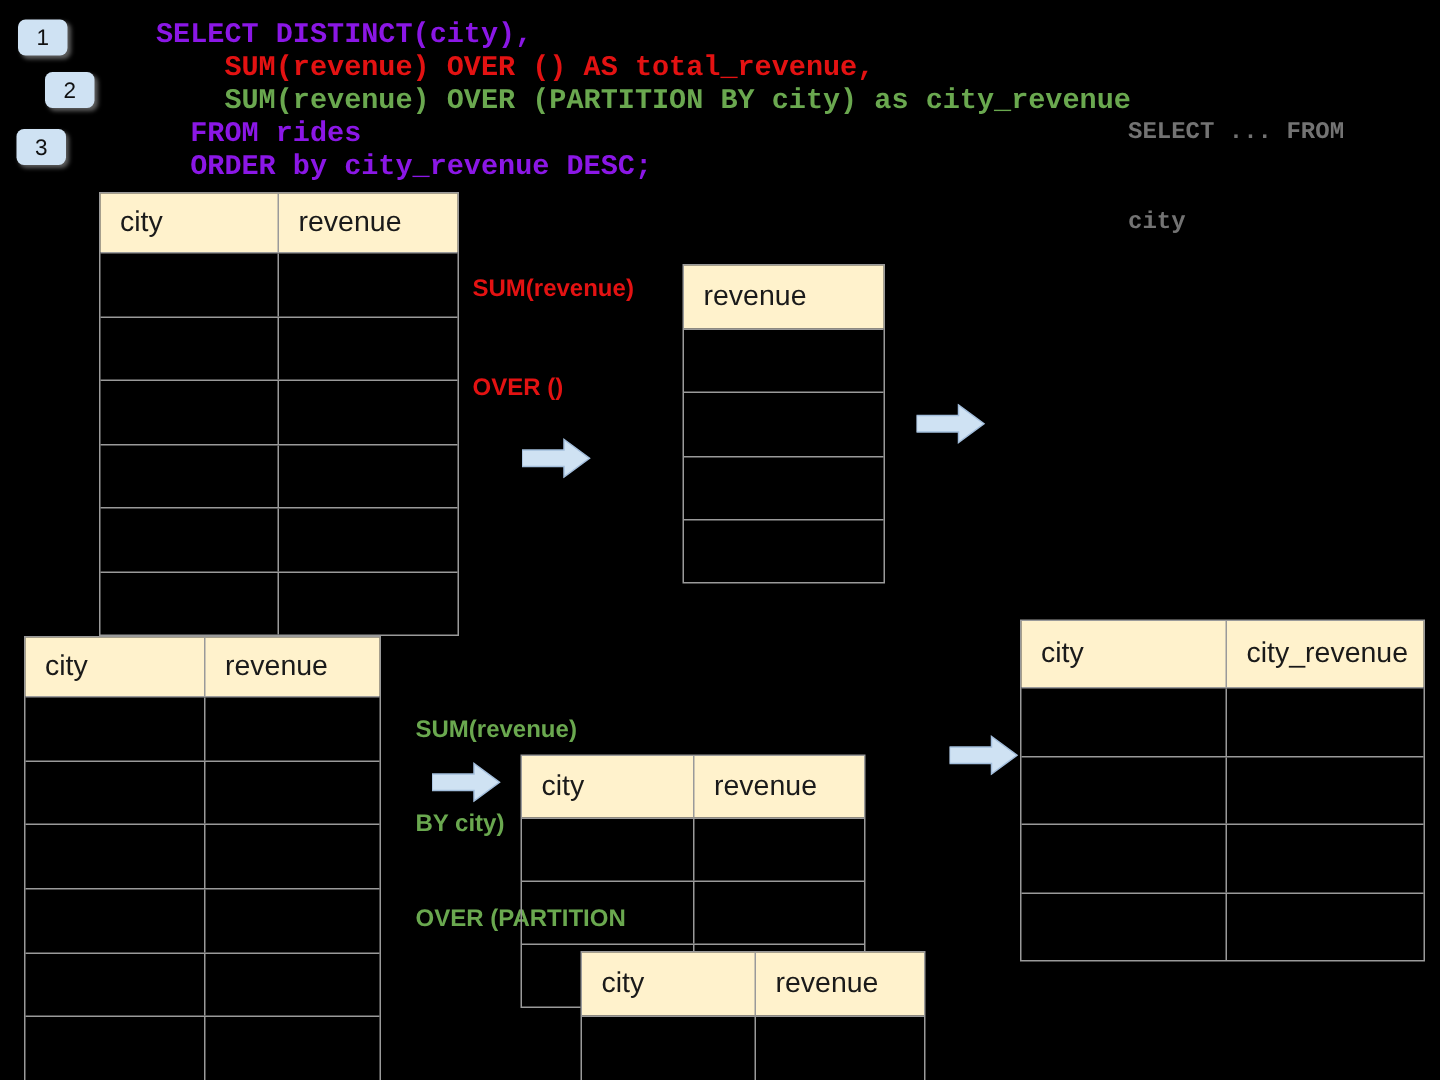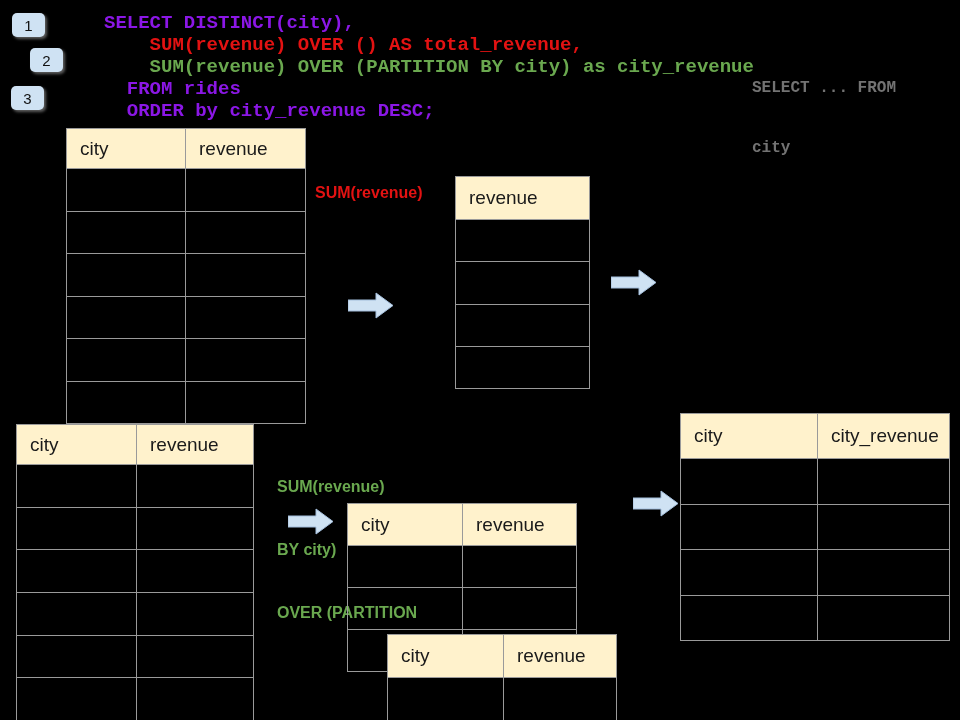--- a/index.html
+++ b/index.html
@@ -49,20 +49,21 @@
 
   <div class="code" id="sql-code"><div style="color: rgb(139, 23, 230);">SELECT DISTINCT(city),</div><div style="color: rgb(227, 18, 18);">    SUM(revenue) OVER () AS total_revenue,</div><div style="color: rgb(106, 168, 79);">    SUM(revenue) OVER (PARTITION BY city) as city_revenue</div><div style="color: rgb(139, 23, 230);">  FROM rides</div><div style="color: rgb(139, 23, 230);">  ORDER by city_revenue DESC;</div></div>
 
   <div class="sidenote" style="color: #737373;">
     <div>SELECT ... FROM</div>
     <div>city</div>
   </div>
 
   <div class="wflabel total" style="color: rgb(227, 18, 18);">
     <div>SUM(revenue)</div>
+    <div>OVER ()</div>
   </div>
 
   <div class="wflabel partition" style="color: rgb(106, 168, 79);">
     <div>SUM(revenue)</div>
     <div>BY city)</div>
     <div>OVER (PARTITION</div>
   </div>
 
   <div id="tables-root">
       <div class="tbl" style="left: 66px; top: 128px; width: 240px;">

